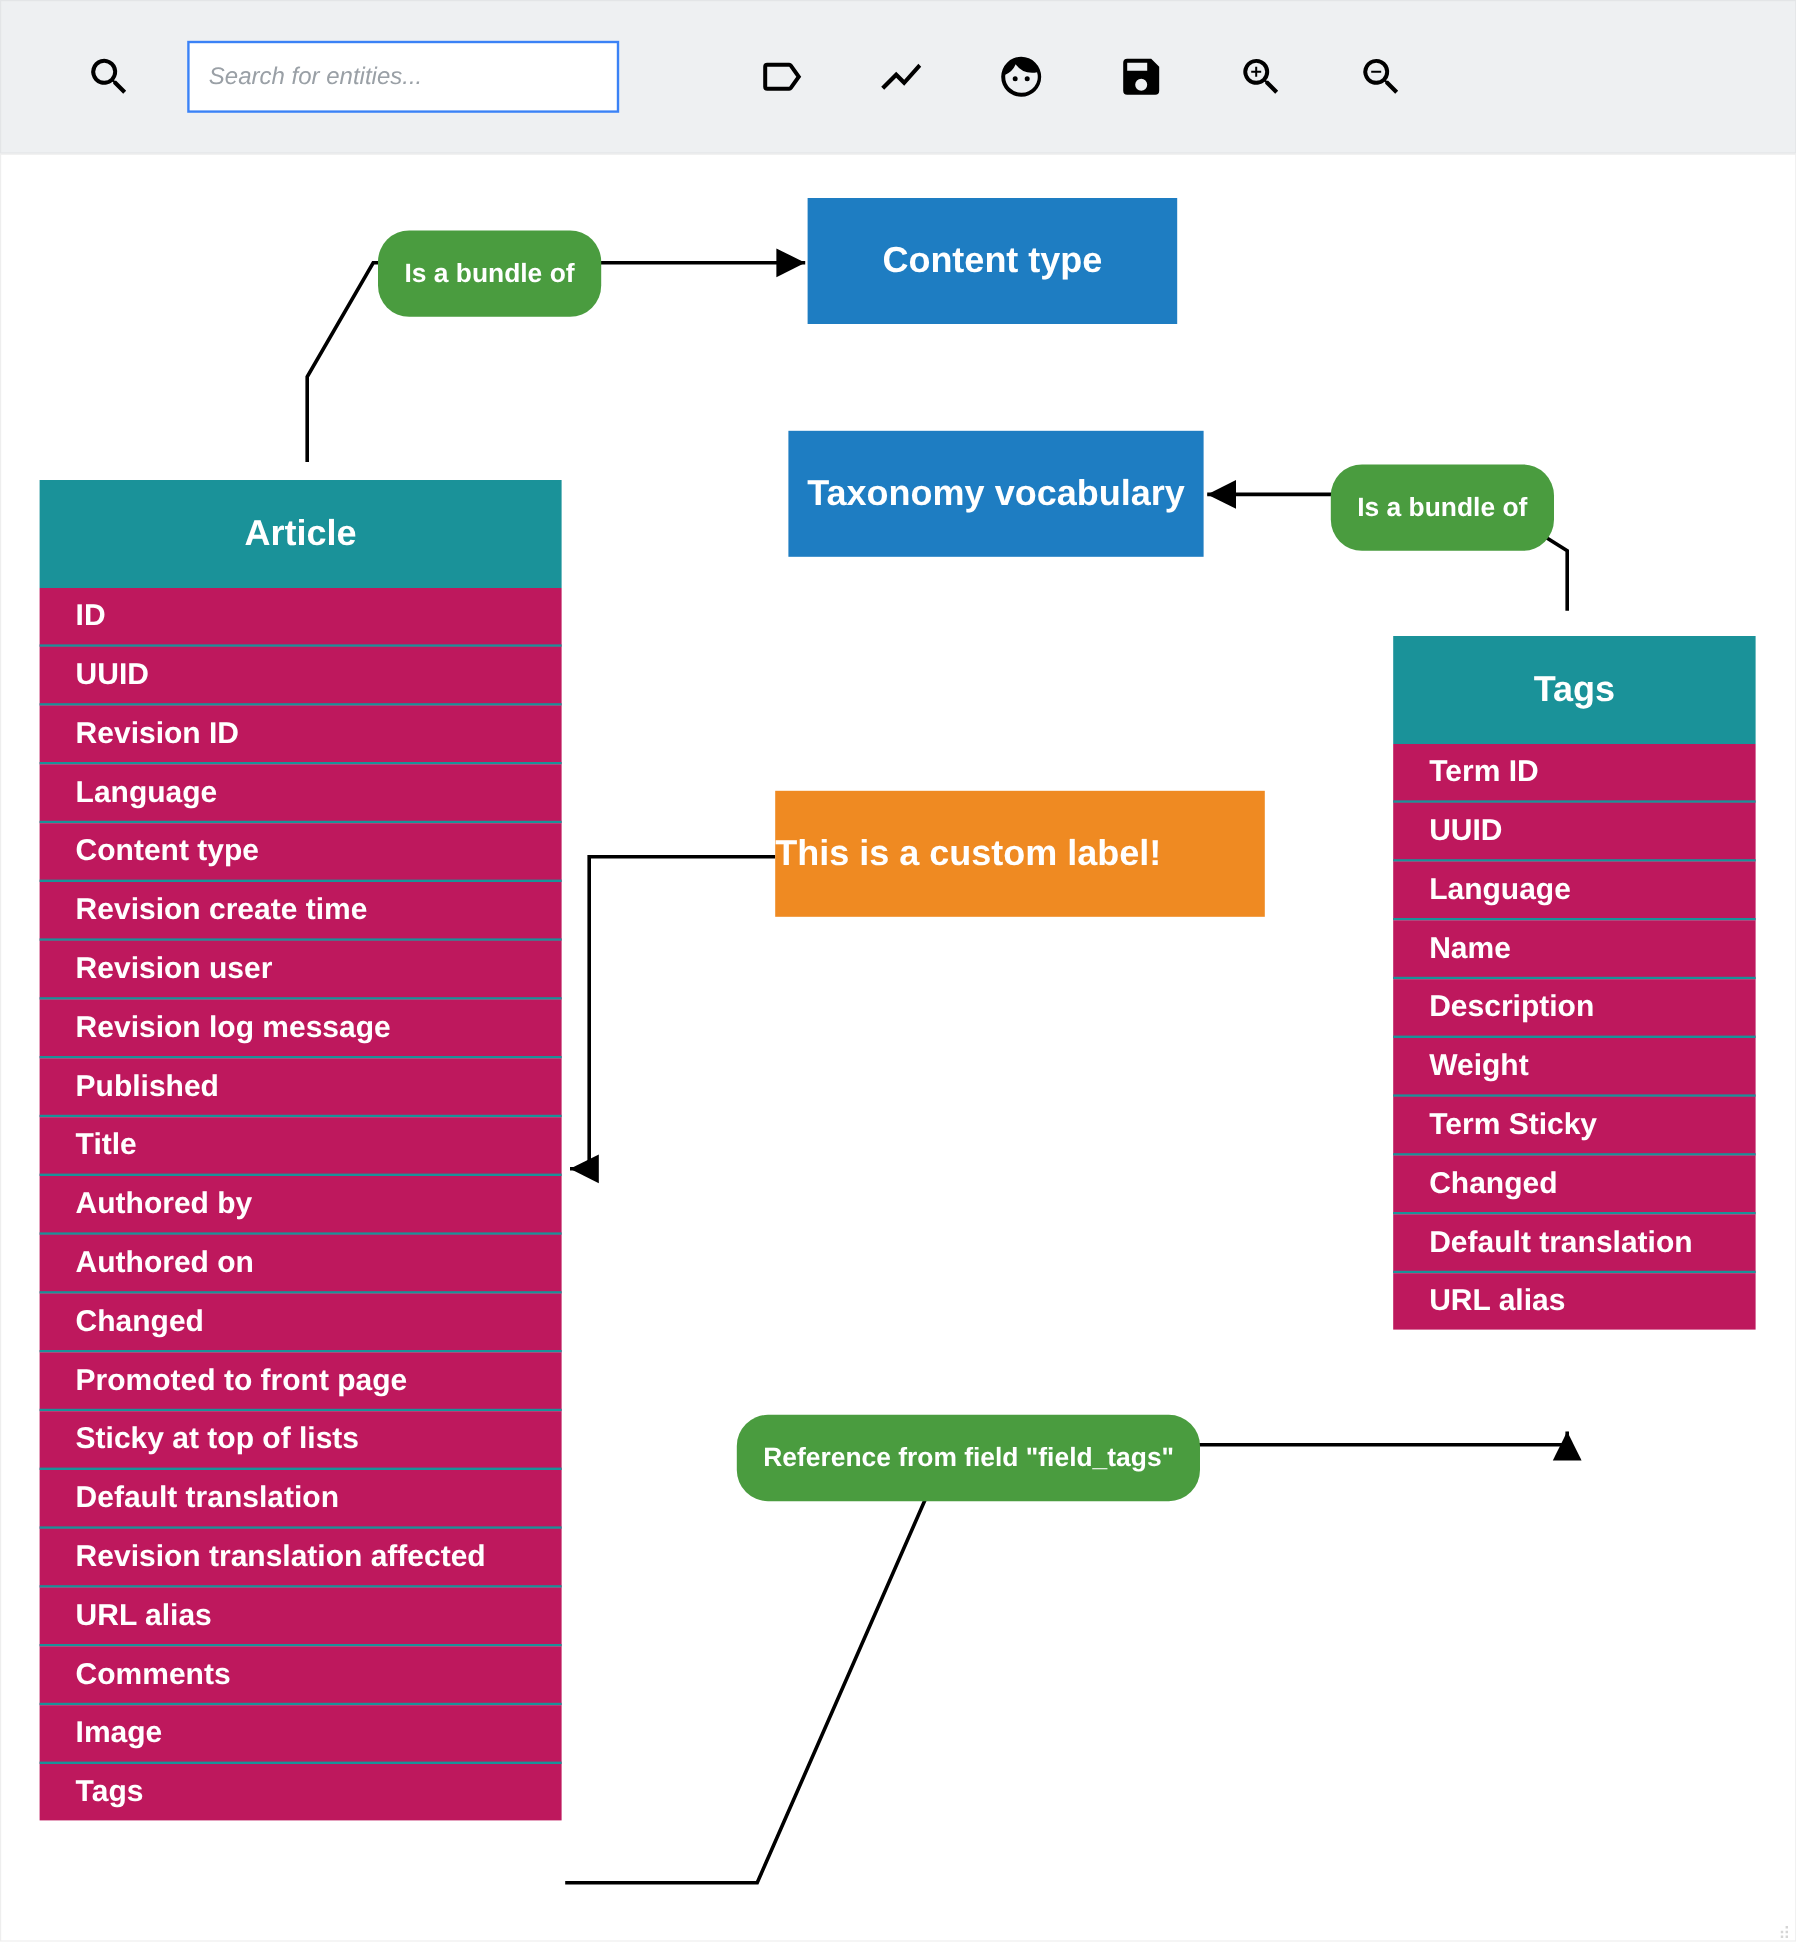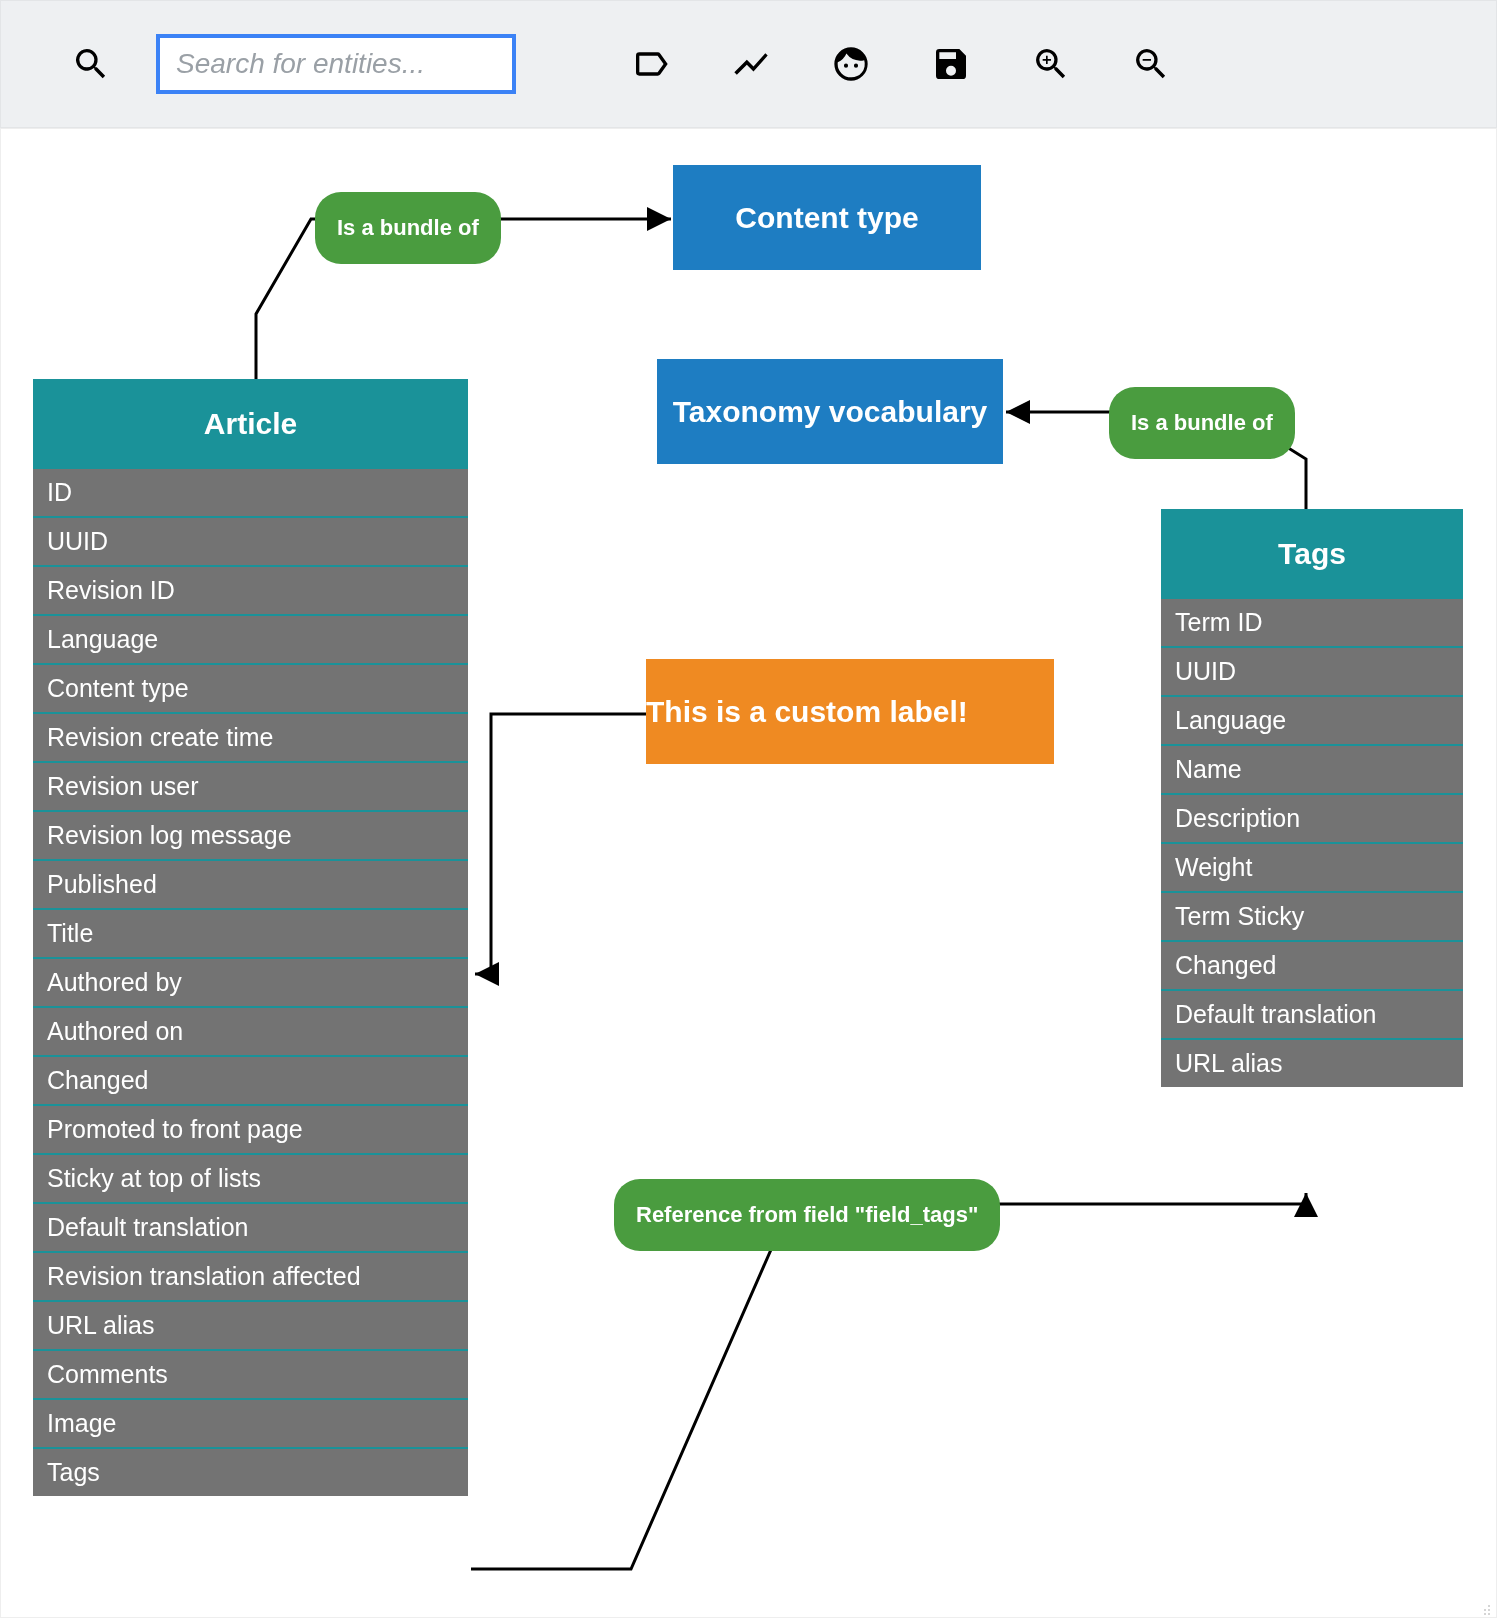--- a/index.html
+++ b/index.html
@@ -15,23 +15,23 @@
     height: 128px;
     display: flex;
     align-items: center;
     padding-left: 55px;
     gap: 30px;
     border: 1px solid #e3e5e7;
   }
   .toolbar .search-input {
     width: 360px;
     height: 60px;
-    border: 4px solid #3b82f6;
+    border: 2px solid #3b82f6;
     background: #fff;
-    font-size: 28px;
+    font-size: 20px;
     padding: 0 16px;
     color: #333;
   }
   .toolbar .search-input::placeholder { color: #9aa0a6; font-style: italic; }
   .toolbar-icon {
     width: 70px;
     height: 48px;
     display: flex;
     align-items: center;
     justify-content: center;
@@ -56,28 +56,29 @@
     background: #1a9299;
     color: #fff;
     text-align: center;
     font-weight: 700;
     font-size: 30px;
     padding: 0;
     height: 90px;
     display: flex;
     align-items: center;
     justify-content: center;
+    margin-top: 21px;
   }
   .entity .field {
-    background: #737373;
-    color: #fff;
-    padding: 9px 14px;
+    background: #be185d;
+    color: #fff;
+    padding: 9px 30px;
     border-bottom: 2px solid #1a9299;
     font-size: 25px;
-    font-weight: 400;
+    font-weight: 700;
   }
   .entity .field:last-child { border-bottom: none; }
 
   
   .type-node {
     position: absolute;
     background: #1e7dc2;
     color: #fff;
     font-weight: 700;
     font-size: 30px;

